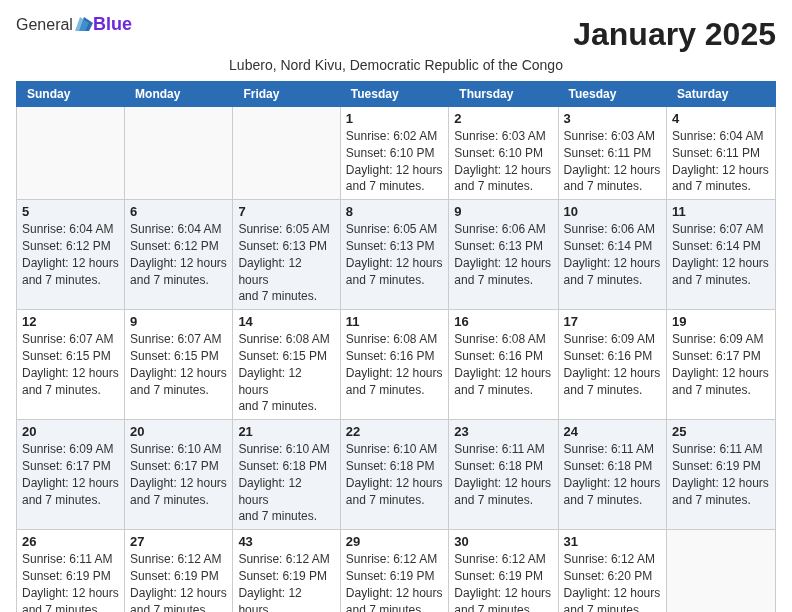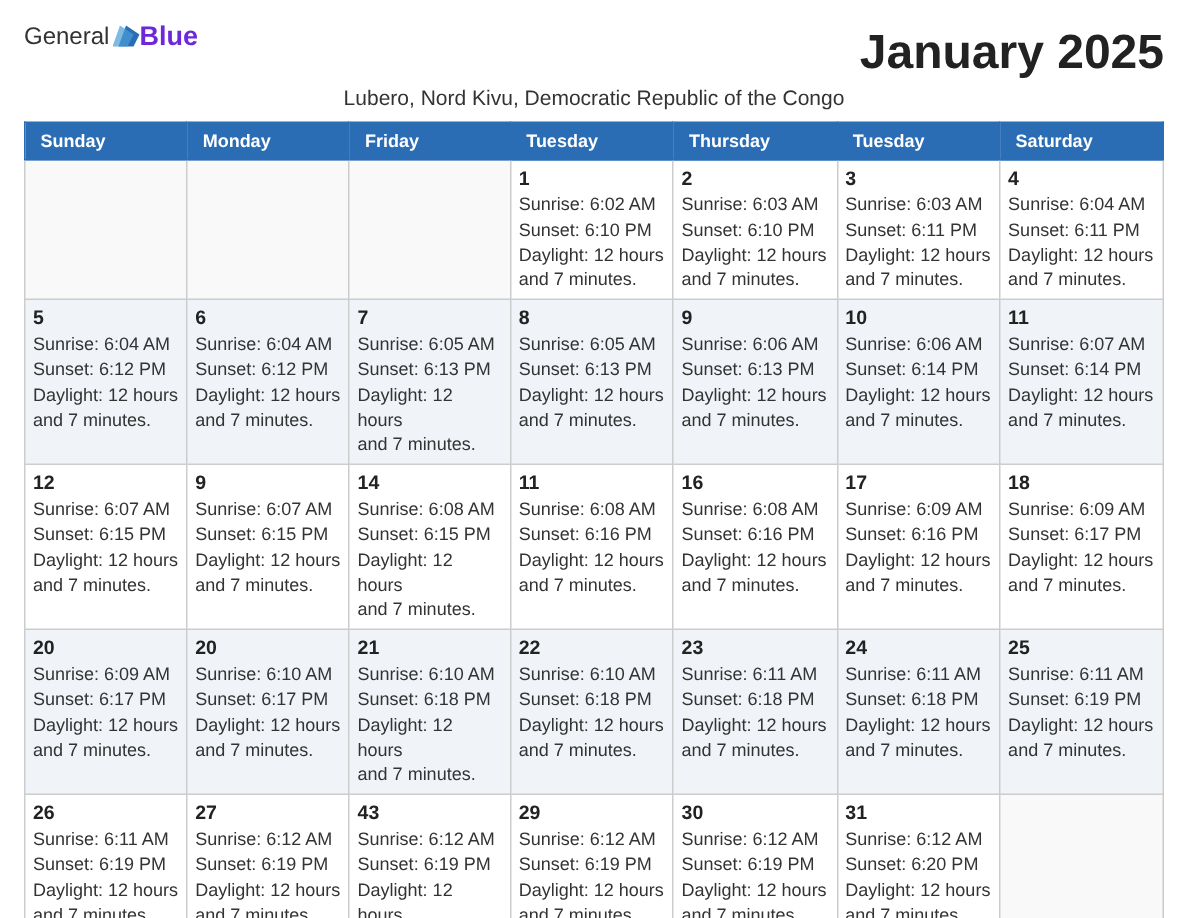--- a/index.html
+++ b/index.html
@@ -230,21 +230,21 @@
 and 7 minutes.</div>
         </td>
         <td>
           <span class="day-number">17</span>
           <div class="day-info" style="white-space: pre-line;">Sunrise: 6:09 AM
 Sunset: 6:16 PM
 Daylight: 12 hours
 and 7 minutes.</div>
         </td>
         <td>
-          <span class="day-number">18</span>
+          <span class="day-number">19</span>
           <div class="day-info" style="white-space: pre-line;">Sunrise: 6:09 AM
 Sunset: 6:17 PM
 Daylight: 12 hours
 and 7 minutes.</div>
         </td>
       </tr>
       <tr class="row-alt">
         <td>
           <span class="day-number">20</span>
           <div class="day-info" style="white-space: pre-line;">Sunrise: 6:09 AM

